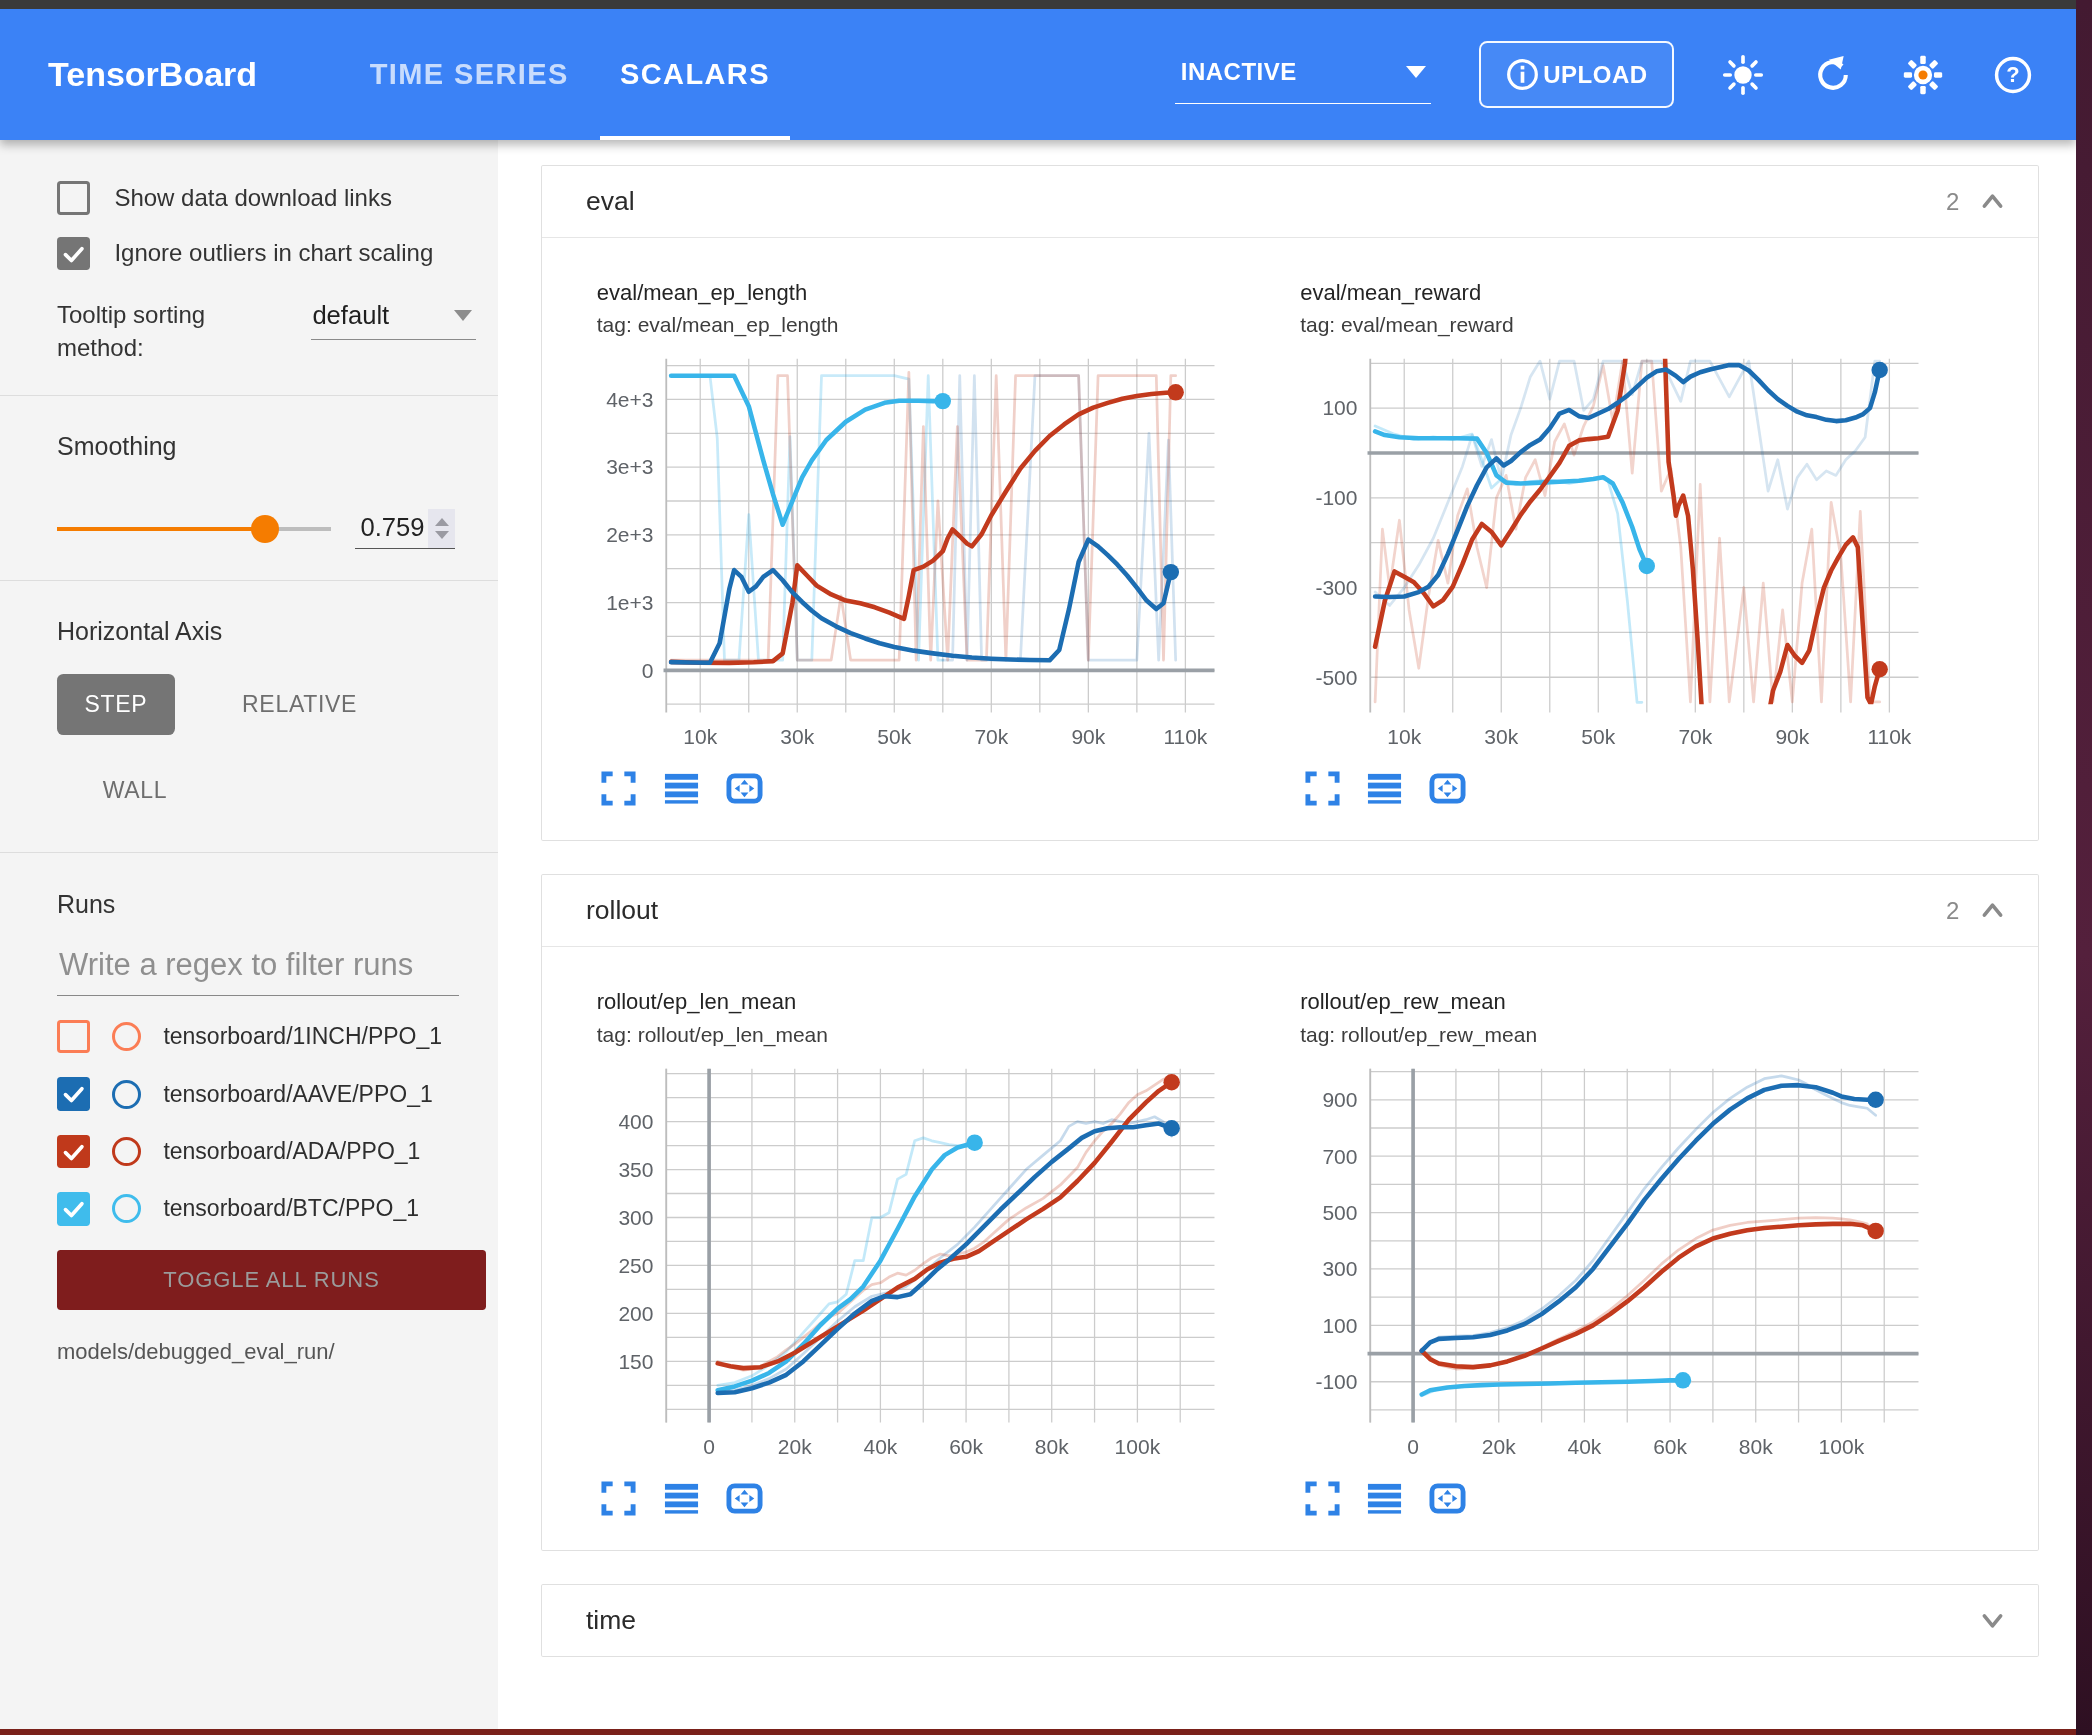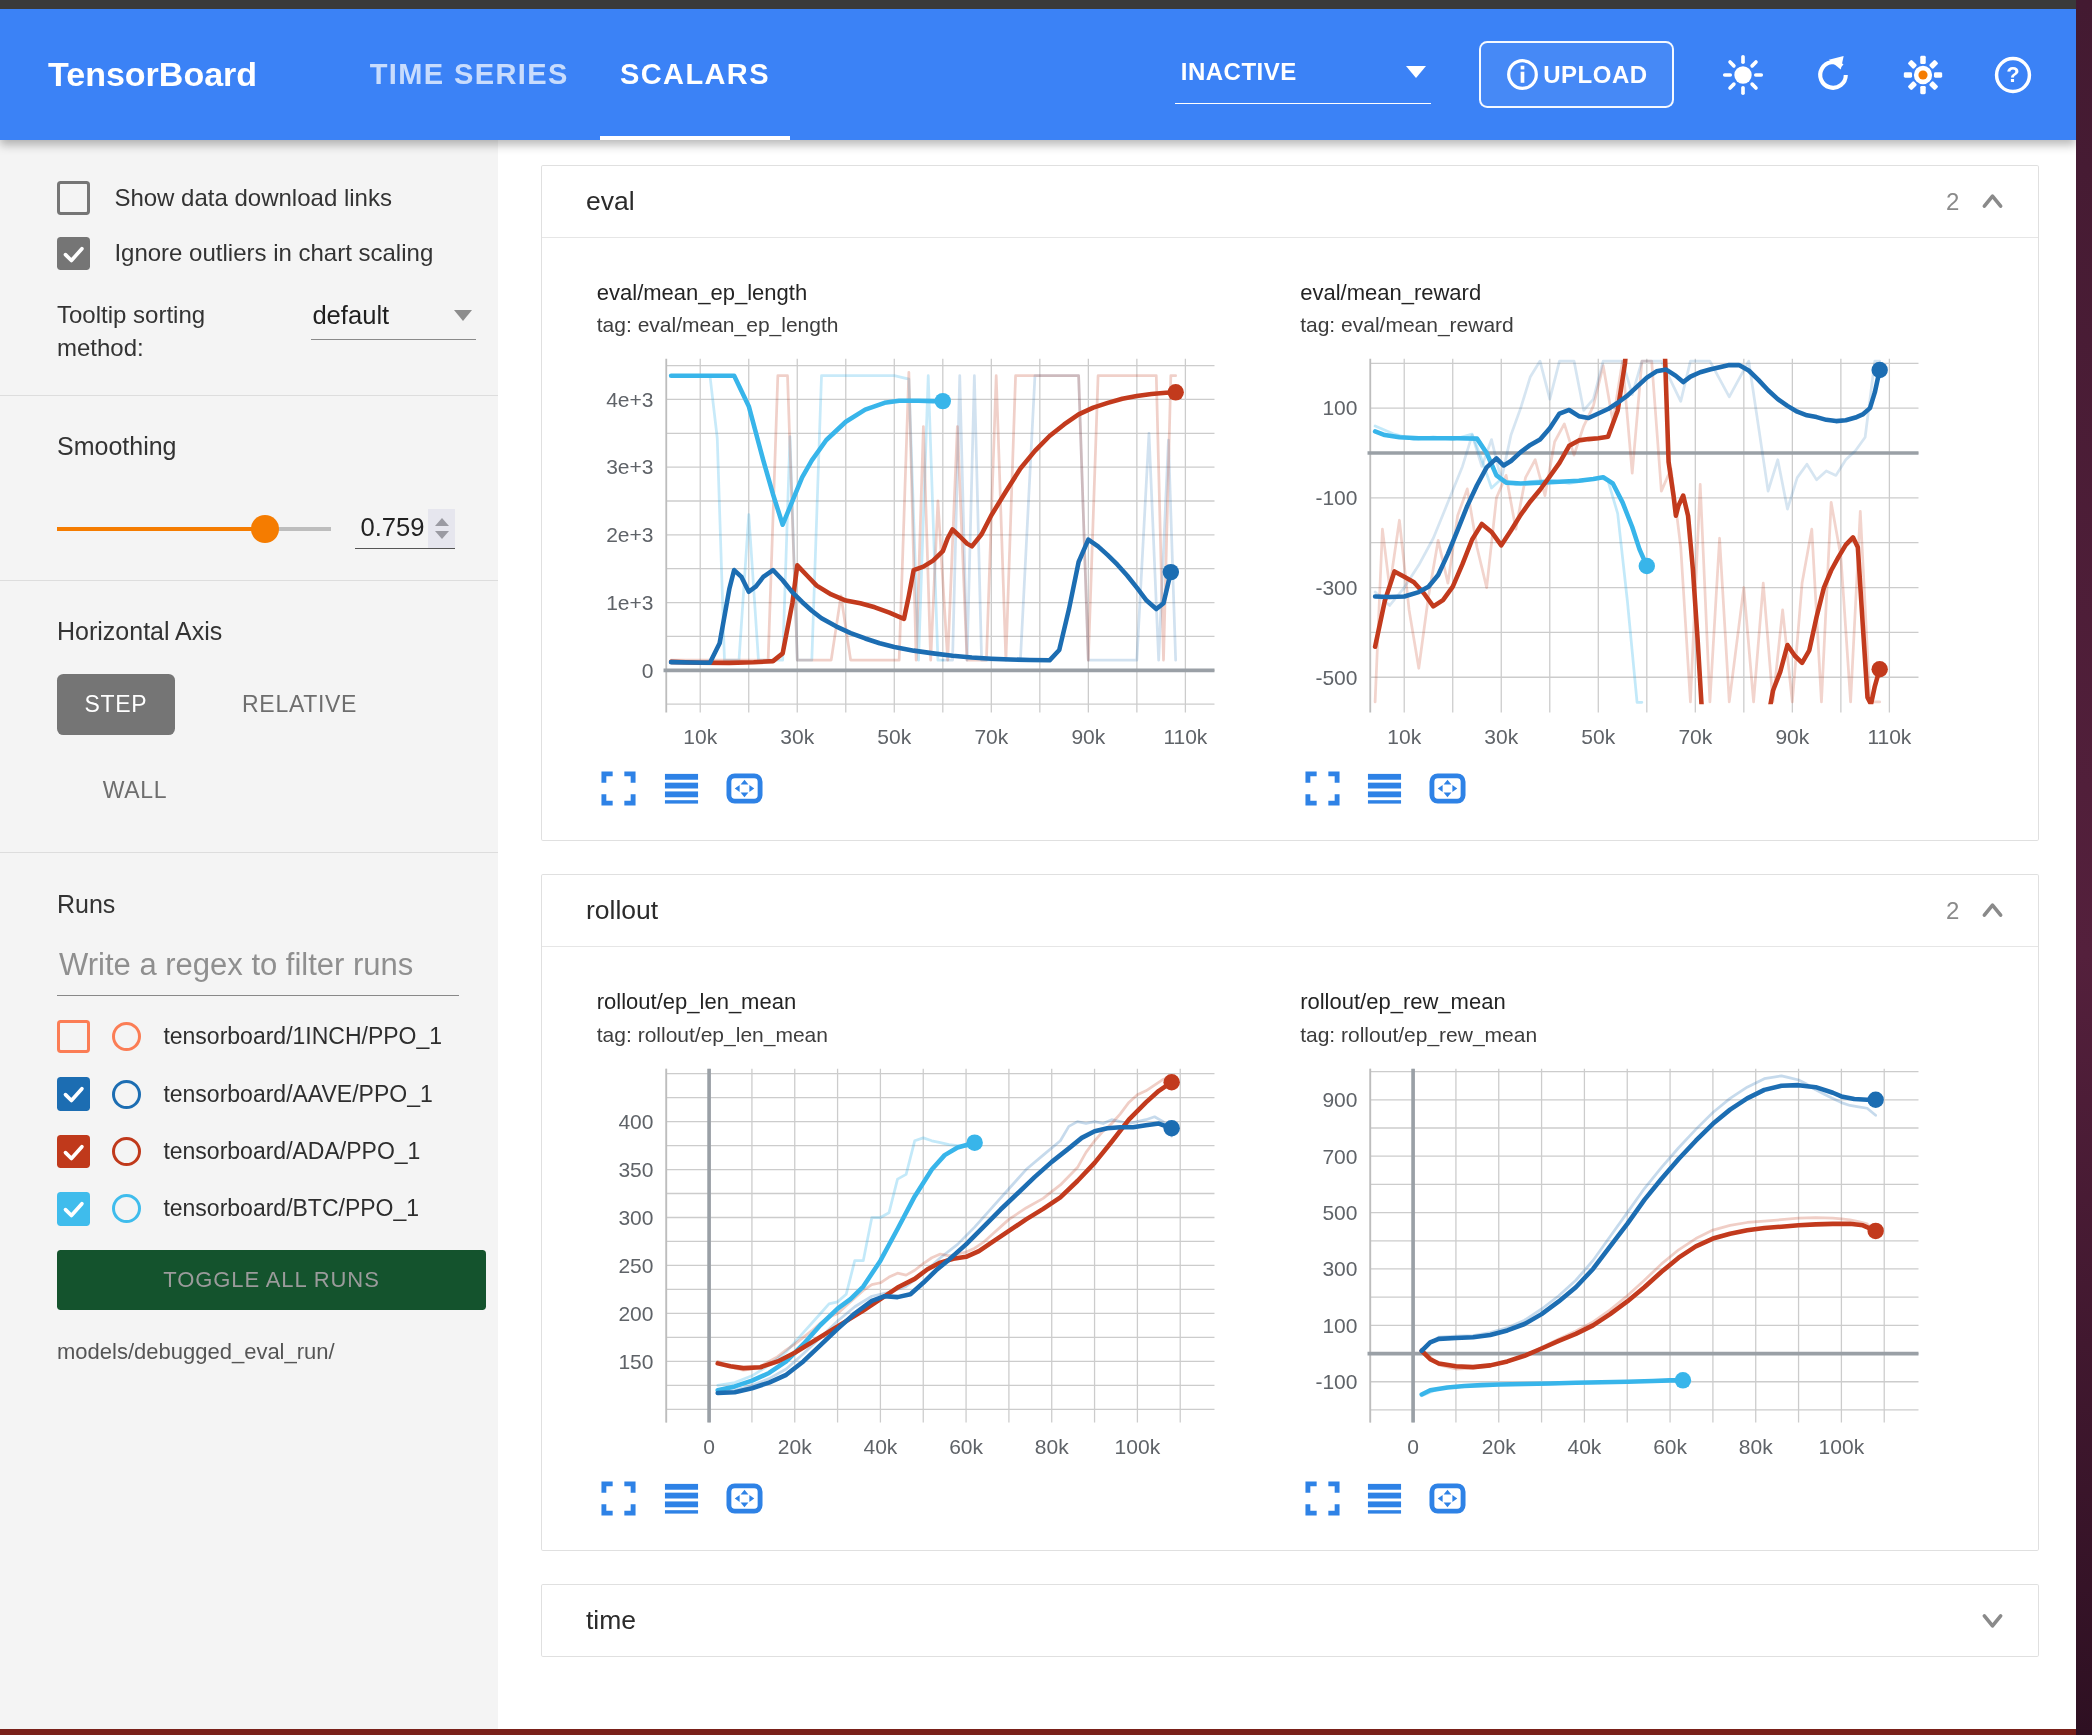--- a/index.html
+++ b/index.html
@@ -61,21 +61,21 @@
   .axis-btns{display:flex;align-items:flex-end;gap:40px;margin-top:27.4px;}
   .axis-btn{font-size:23px;letter-spacing:0.7px;color:#6e6e6e;padding:17.4px 27.4px;border-radius:6.4px;cursor:pointer;}
   .axis-btn.active{background:#757575;color:#fff;}
   .axis-row2{margin:24px 0 0 18.3px;}
   .filter-runs{border-bottom:1.8px solid #888;width:402px;margin-top:27.4px;padding-bottom:11px;}
   .filter-runs input{border:none;outline:none;background:transparent;font-size:31px;color:#333;width:100%;
           font-family:"Liberation Sans",sans-serif;}
   .filter-runs input::placeholder{color:#8f8f8f;}
   .run-row{display:flex;align-items:center;gap:22px;margin:24px 0;font-size:23px;color:#2e2e2e;white-space:nowrap;}
   .ring{width:23px;height:23px;border-radius:50%;border:3.7px solid;flex:0 0 auto;}
-  .toggle-all{width:429px;box-sizing:border-box;text-align:center;padding:17.4px 0;background:#14532d;
+  .toggle-all{width:429px;box-sizing:border-box;text-align:center;padding:17.4px 0;background:#7f1d1d;
           color:#9b9b9b;font-size:22px;border-radius:3.7px;letter-spacing:0.9px;margin-top:5.5px;cursor:pointer;}
   .sb-footer{font-size:22px;color:#555;margin-top:29px;}
 
   
   .main{position:absolute;top:132px;left:498px;right:16.4px;bottom:6.4px;background:#fff;overflow:hidden;}
   .filter-row{margin:40px 46px 0 46px;display:flex;align-items:center;gap:16.4px;
           border-bottom:1.8px solid #6f6f6f;padding-bottom:12.8px;}
   .filter-row input{border:none;outline:none;flex:1;font-size:28px;color:#333;
           font-family:"Liberation Sans",sans-serif;background:transparent;}
   .filter-row input::placeholder{color:#9e9e9e;}

